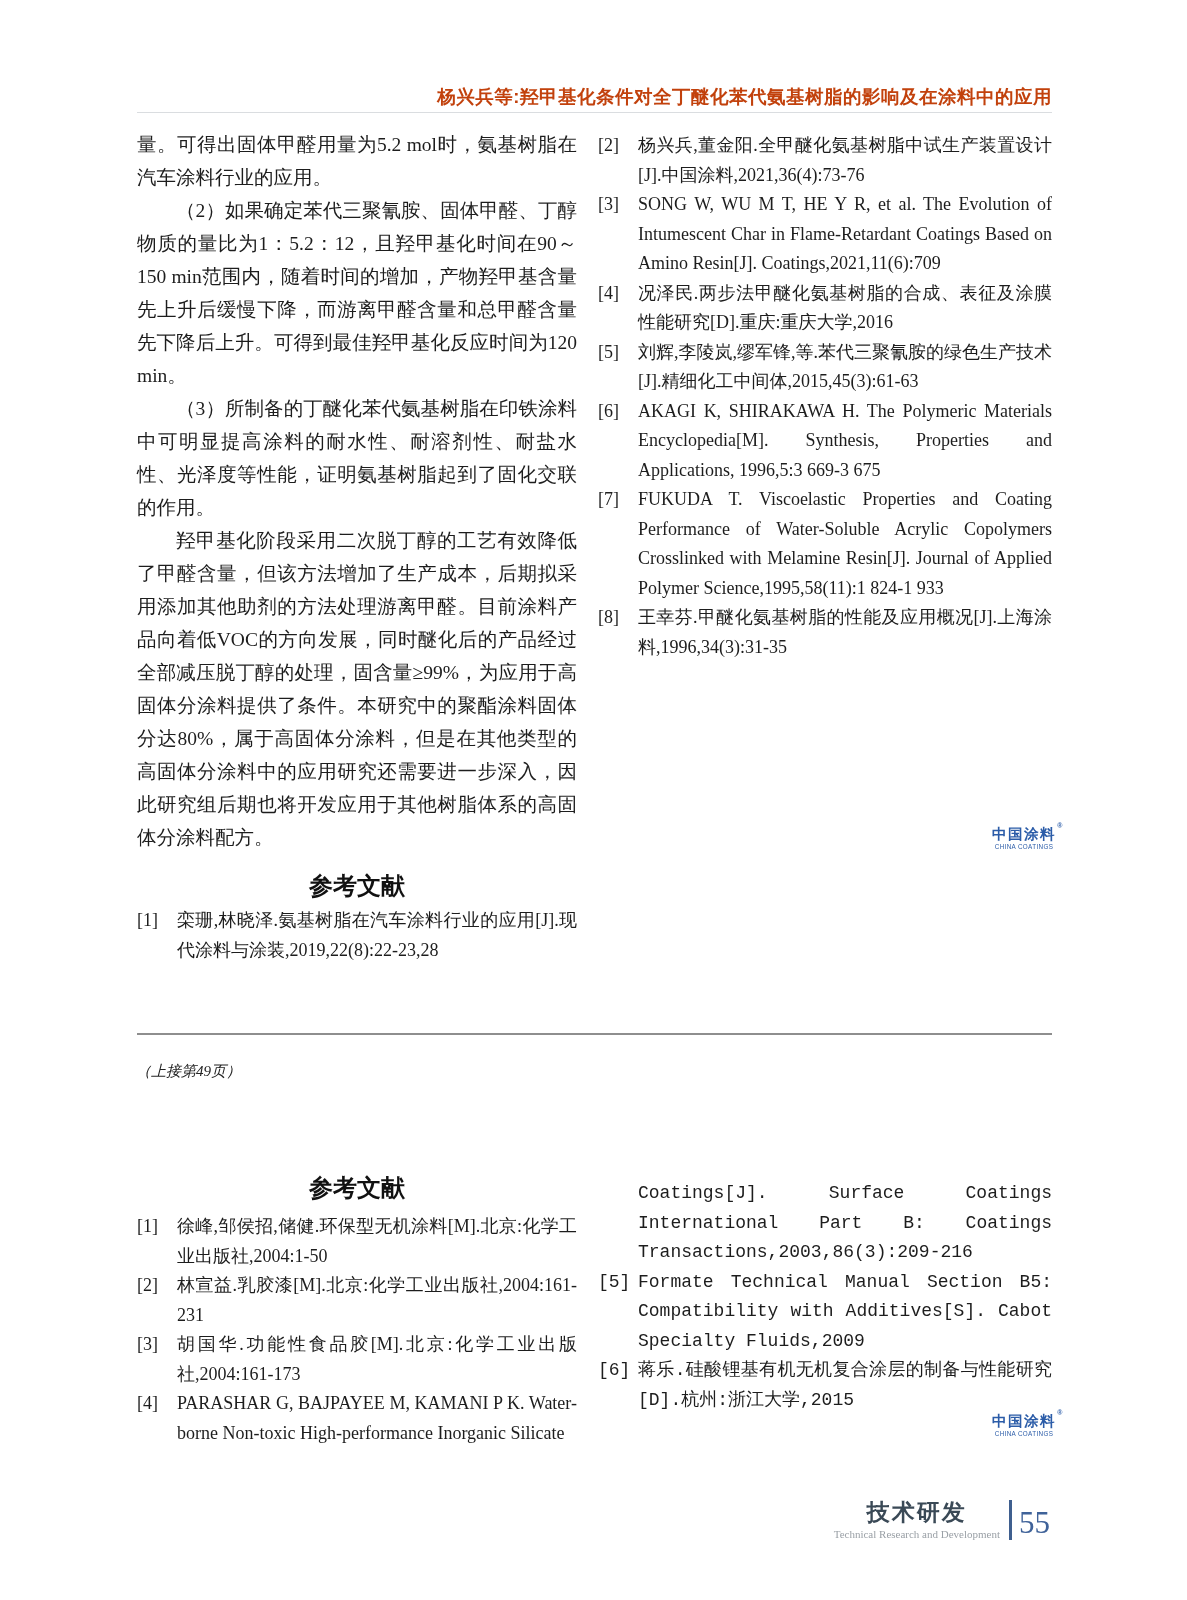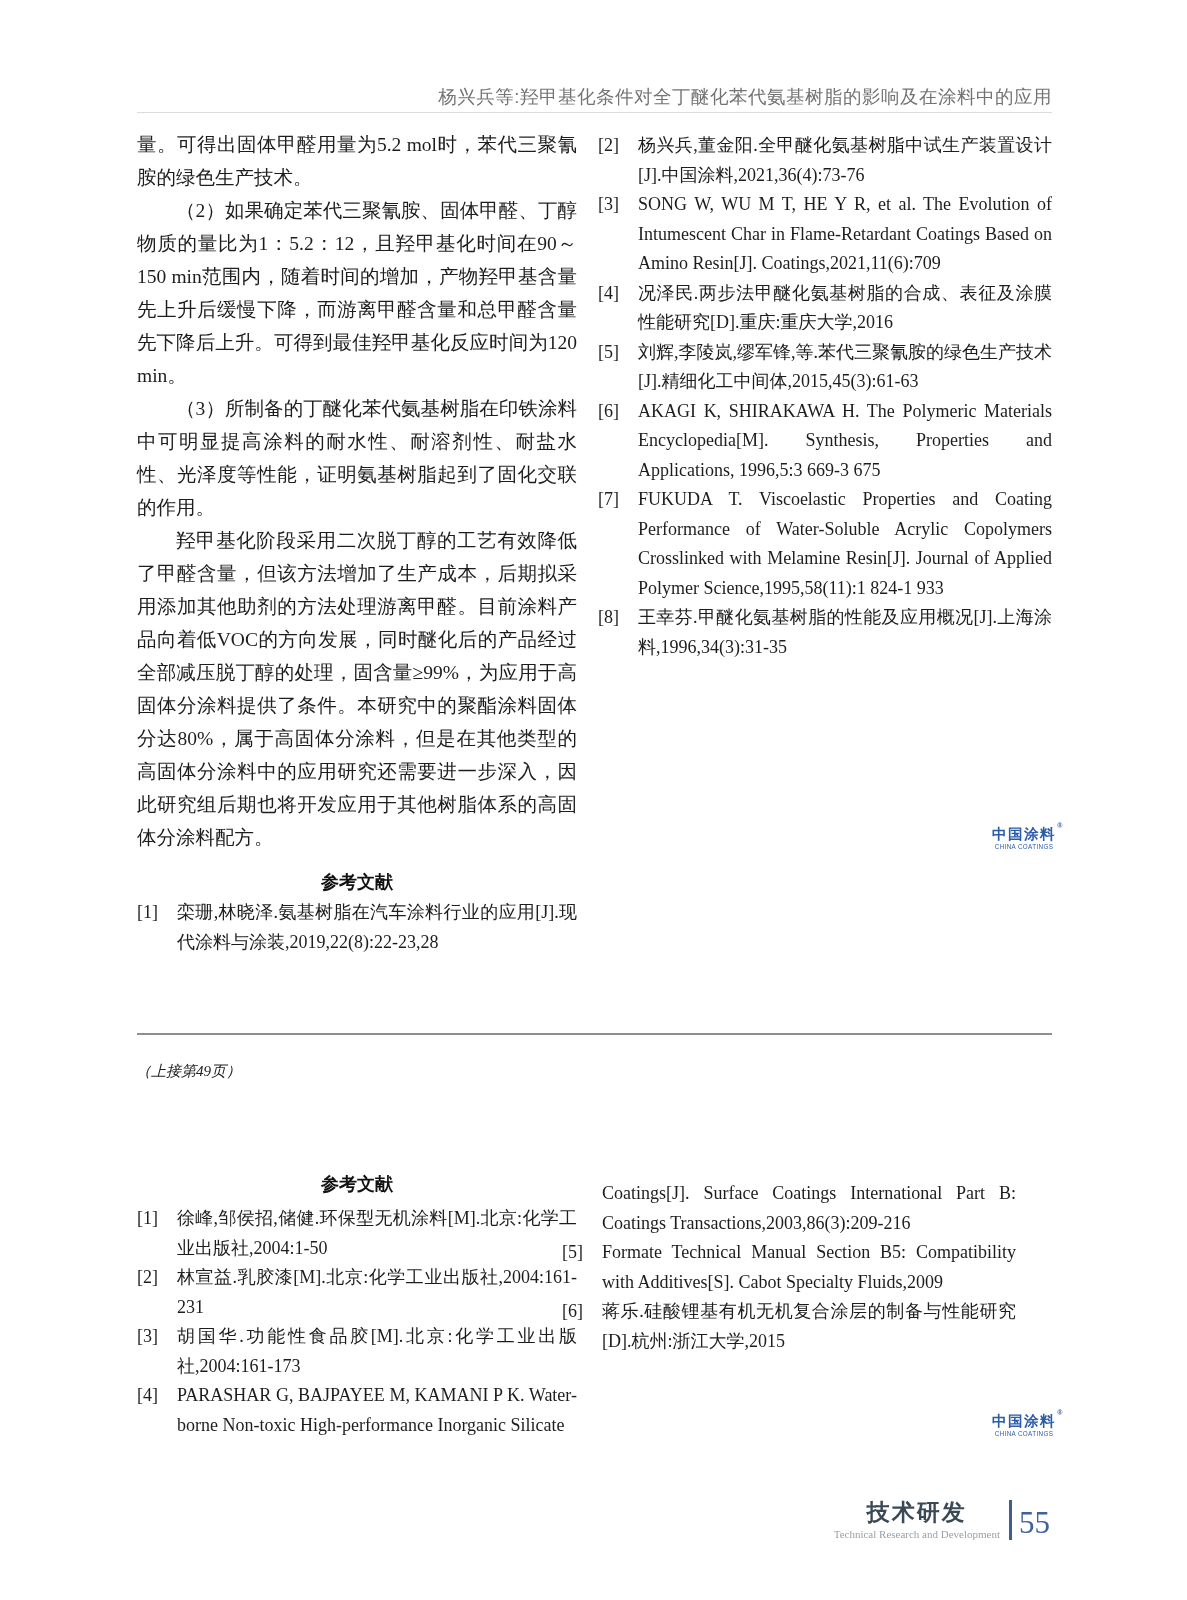--- a/index.html
+++ b/index.html
@@ -5,43 +5,43 @@
   html,body { margin:0; padding:0; background:#ffffff; }
   .page {
     position:relative; width:1187px; height:1600px; background:#ffffff;
     font-family:"Liberation Serif","DejaVu Serif",serif; color:#1d1d1d;
     overflow:hidden;
   }
   
   .running-title {
     position:absolute; top:84px; left:137px; width:915px;
     text-align:right; font-family:"Liberation Sans","DejaVu Sans",sans-serif;
-    font-size:18.5px; color:#737373; letter-spacing:0.5px;
+    font-size:18.5px; color:#c2410c; letter-spacing:0.5px;font-weight:bold;
   }
   .header-rule {
     position:absolute; top:112px; left:137px; width:915px; height:1px;
     background:#dadde0;
   }
   
   .col { position:absolute; width:440px; }
   .col-left-top  { left:137px; top:128px; }
   .col-right-top { left:598px; top:131px; width:454px; }
   .col-left-bot  { left:137px; top:1172px; }
-  .col-right-bot { left:562px; top:1179px; width:454px; }
+  .col-right-bot { left:598px; top:1179px; width:454px;font-family:Liberation Mono, monospace; }
 
   .para {
     margin:0; font-size:19.5px; line-height:33px; text-align:justify;
     text-indent:2em;
   }
   .para.no-indent { text-indent:0; }
 
   .refs-heading {
     margin:16px 0 4px 0; text-align:center;
     font-family:"Liberation Sans","DejaVu Sans",sans-serif;
-    font-weight:bold; font-size:18px; color:#111;
+    font-weight:bold; font-size:24px; color:#111;
   }
   .col-left-bot .refs-heading { margin-top:0; margin-bottom:8px; }
 
   .ref {
     position:relative; padding-left:40px; font-size:18px; line-height:29.5px;
     text-align:justify; margin:0;
   }
   .ref .ref-label { position:absolute; left:0; top:0; }
 
   
@@ -93,21 +93,21 @@
 </style>
 </head>
 <body>
 
 <div class="page">
 
   <div class="running-title">杨兴兵等:羟甲基化条件对全丁醚化苯代氨基树脂的影响及在涂料中的应用</div>
   <div class="header-rule"></div>
 
   <div class="col col-left-top">
-    <p class="para no-indent">量。可得出固体甲醛用量为5.2 mol时，苯代三聚氰胺的绿色生产技术。</p>
+    <p class="para no-indent">量。可得出固体甲醛用量为5.2 mol时，氨基树脂在汽车涂料行业的应用。</p>
     <p class="para">（2）如果确定苯代三聚氰胺、固体甲醛、丁醇物质的量比为1：5.2：12，且羟甲基化时间在90～150 min范围内，随着时间的增加，产物羟甲基含量先上升后缓慢下降，而游离甲醛含量和总甲醛含量先下降后上升。可得到最佳羟甲基化反应时间为120 min。</p>
     <p class="para">（3）所制备的丁醚化苯代氨基树脂在印铁涂料中可明显提高涂料的耐水性、耐溶剂性、耐盐水性、光泽度等性能，证明氨基树脂起到了固化交联的作用。</p>
     <p class="para">羟甲基化阶段采用二次脱丁醇的工艺有效降低了甲醛含量，但该方法增加了生产成本，后期拟采用添加其他助剂的方法处理游离甲醛。目前涂料产品向着低VOC的方向发展，同时醚化后的产品经过全部减压脱丁醇的处理，固含量≥99%，为应用于高固体分涂料提供了条件。本研究中的聚酯涂料固体分达80%，属于高固体分涂料，但是在其他类型的高固体分涂料中的应用研究还需要进一步深入，因此研究组后期也将开发应用于其他树脂体系的高固体分涂料配方。</p>
     <h3 class="refs-heading">参考文献</h3>
     <div class="ref">
       <span class="ref-label">[1]</span><span>栾珊,林晓泽.氨基树脂在汽车涂料行业的应用[J].现代涂料与涂装,2019,22(8):22-23,28</span>
     </div>
   </div>
 
   <div class="col col-right-top">

